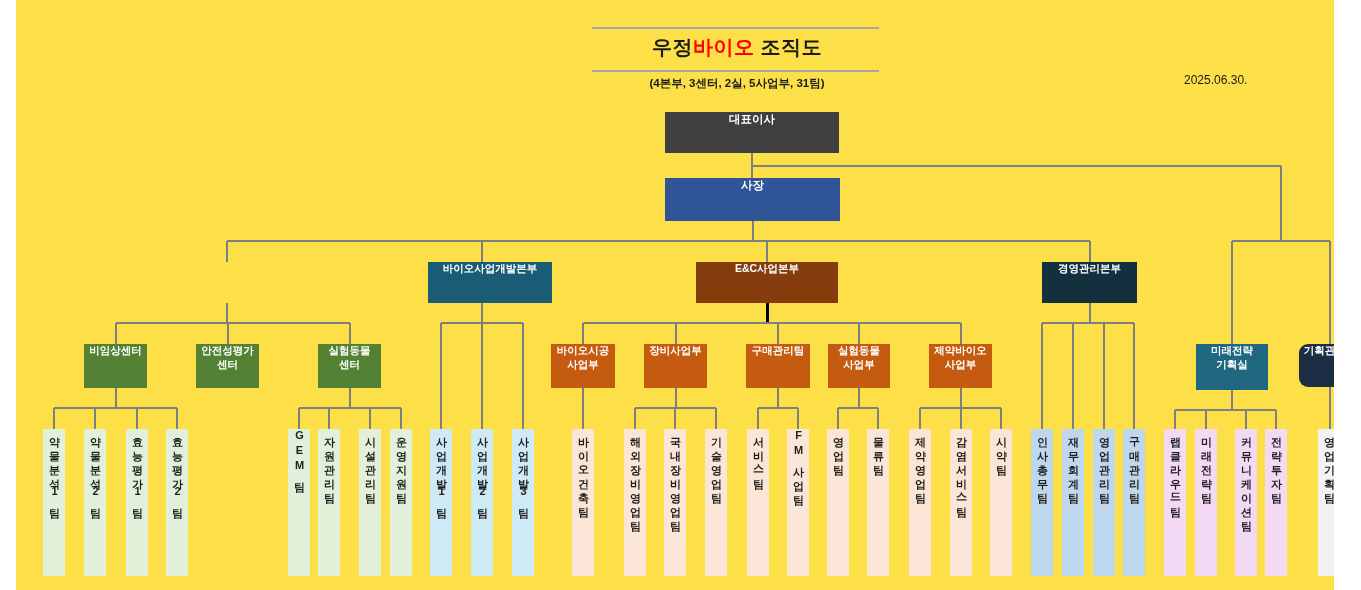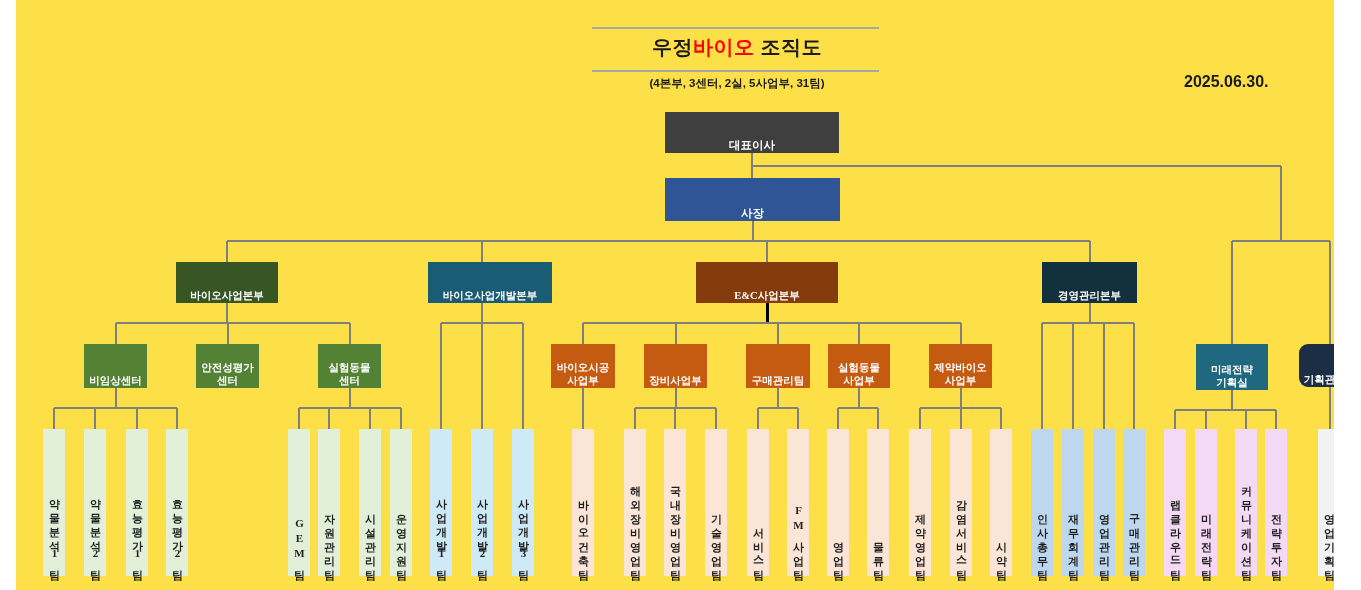--- a/index.html
+++ b/index.html
@@ -11,25 +11,25 @@
   .rule{position:absolute;height:2px;background:#A6A6A6;}
   .title{
     position:absolute;left:556px;top:34px;width:330px;text-align:center;
     font-size:20px;font-weight:700;color:#1A1A1A;letter-spacing:0.5px;
   }
   .subtitle{
     position:absolute;left:556px;top:76px;width:330px;text-align:center;
     font-size:11.5px;font-weight:700;color:#1A1A1A;
   }
   .date{
-    position:absolute;left:1168px;top:73px;font-size:16px;font-weight:700;color:#1A1A1A;
+    position:absolute;left:1168px;top:73px;font-size:12px;font-weight:400;color:#1A1A1A;
   }
   .node{
-    position:absolute;display:flex;align-items:flex-end;justify-content:center;
-    text-align:center;box-sizing:border-box;font-family:Liberation Serif, serif;
+    position:absolute;display:flex;align-items:flex-start;justify-content:center;
+    text-align:center;box-sizing:border-box;
   }
   .node.box{font-weight:700;font-size:10.5px;line-height:1.3;white-space:pre-line;}
   .node.big{font-size:11.5px;}
   .node.team{font-weight:700;font-size:11px;}
   .vtxt{writing-mode:vertical-rl;text-orientation:upright;letter-spacing:3px;line-height:1;}
   svg.connectors{position:absolute;left:0;top:0;}
 </style>
 </head>
 <body>
 
@@ -109,21 +109,20 @@
       <line x1="1260" y1="410" x2="1260" y2="429" stroke="#7F7F7F" stroke-width="2"></line>
       <line x1="1314" y1="387" x2="1314" y2="429" stroke="#7F7F7F" stroke-width="2"></line>
       <line x1="736" y1="166" x2="1265" y2="166" stroke="#7F7F7F" stroke-width="2"></line>
       <line x1="1265" y1="166" x2="1265" y2="241" stroke="#7F7F7F" stroke-width="2"></line>
       <line x1="1216" y1="241" x2="1314" y2="241" stroke="#7F7F7F" stroke-width="2"></line>
       <line x1="1216" y1="241" x2="1216" y2="344" stroke="#7F7F7F" stroke-width="2"></line>
       <line x1="1314" y1="241" x2="1314" y2="344" stroke="#7F7F7F" stroke-width="2"></line>
     </svg>
     <div class="node box big" style="left: 649px; top: 112px; width: 174px; height: 41px; background: rgb(63, 63, 63); color: rgb(255, 255, 255);"><span>대표이사</span></div>
     <div class="node box big" style="left: 649px; top: 178px; width: 175px; height: 43px; background: rgb(47, 85, 151); color: rgb(255, 255, 255);"><span>사장</span></div>
-    <div class="node box" style="left: 160px; top: 262px; width: 102px; height: 41px; background: rgb(55, 86, 35); color: rgb(255, 255, 255);"><span>바이오사업본부</span></div>
     <div class="node box" style="left: 412px; top: 262px; width: 124px; height: 41px; background: rgb(26, 91, 117); color: rgb(255, 255, 255);"><span>바이오사업개발본부</span></div>
     <div class="node box" style="left: 680px; top: 262px; width: 142px; height: 41px; background: rgb(132, 60, 12); color: rgb(255, 255, 255);"><span>E&amp;C사업본부</span></div>
     <div class="node box" style="left: 1026px; top: 262px; width: 95px; height: 41px; background: rgb(18, 48, 62); color: rgb(255, 255, 255);"><span>경영관리본부</span></div>
     <div class="node box" style="left: 68px; top: 344px; width: 63px; height: 44px; background: rgb(84, 130, 53); color: rgb(255, 255, 255);"><span>비임상센터</span></div>
     <div class="node box" style="left: 180px; top: 344px; width: 63px; height: 44px; background: rgb(84, 130, 53); color: rgb(255, 255, 255);"><span>안전성평가
 센터</span></div>
     <div class="node box" style="left: 302px; top: 344px; width: 63px; height: 44px; background: rgb(84, 130, 53); color: rgb(255, 255, 255);"><span>실험동물
 센터</span></div>
     <div class="node box" style="left: 535px; top: 344px; width: 64px; height: 44px; background: rgb(197, 90, 17); color: rgb(255, 255, 255);"><span>바이오시공
 사업부</span></div>

